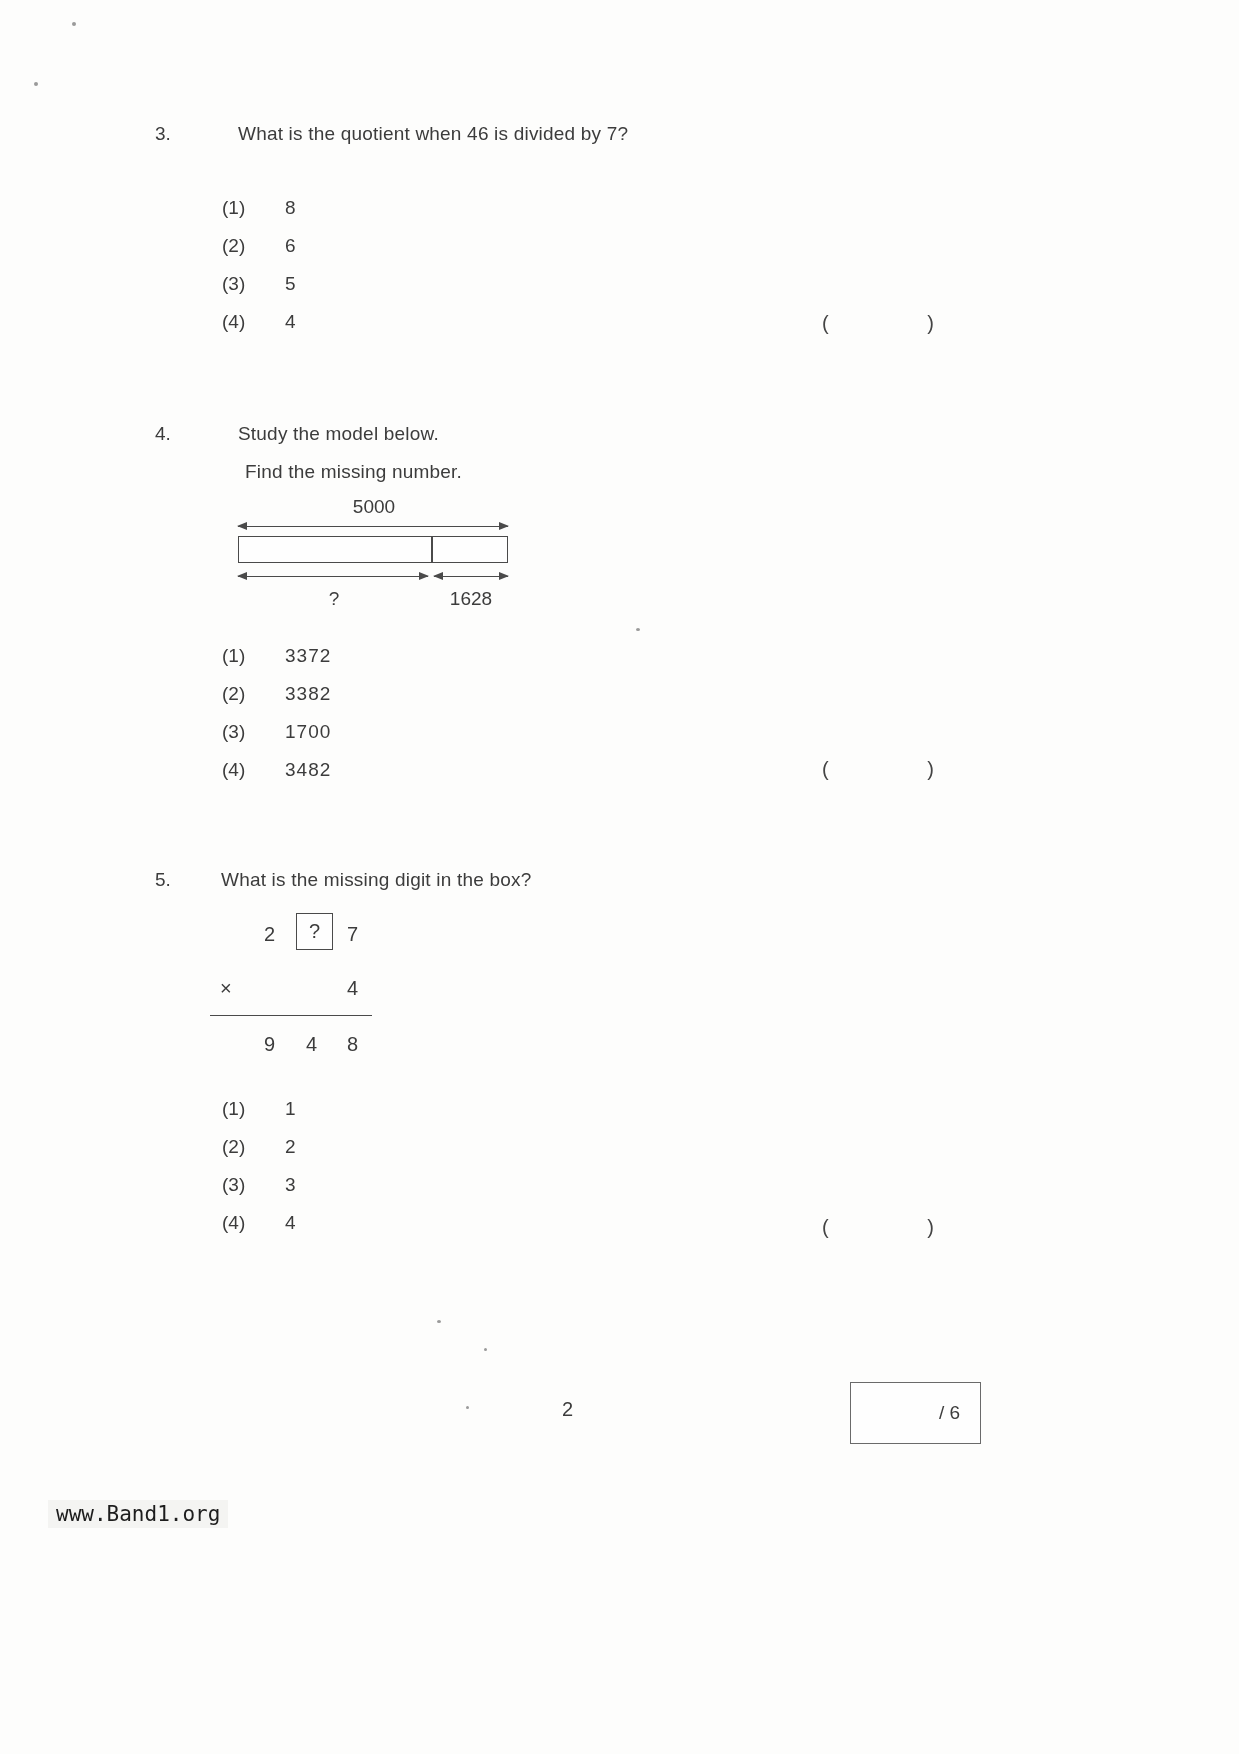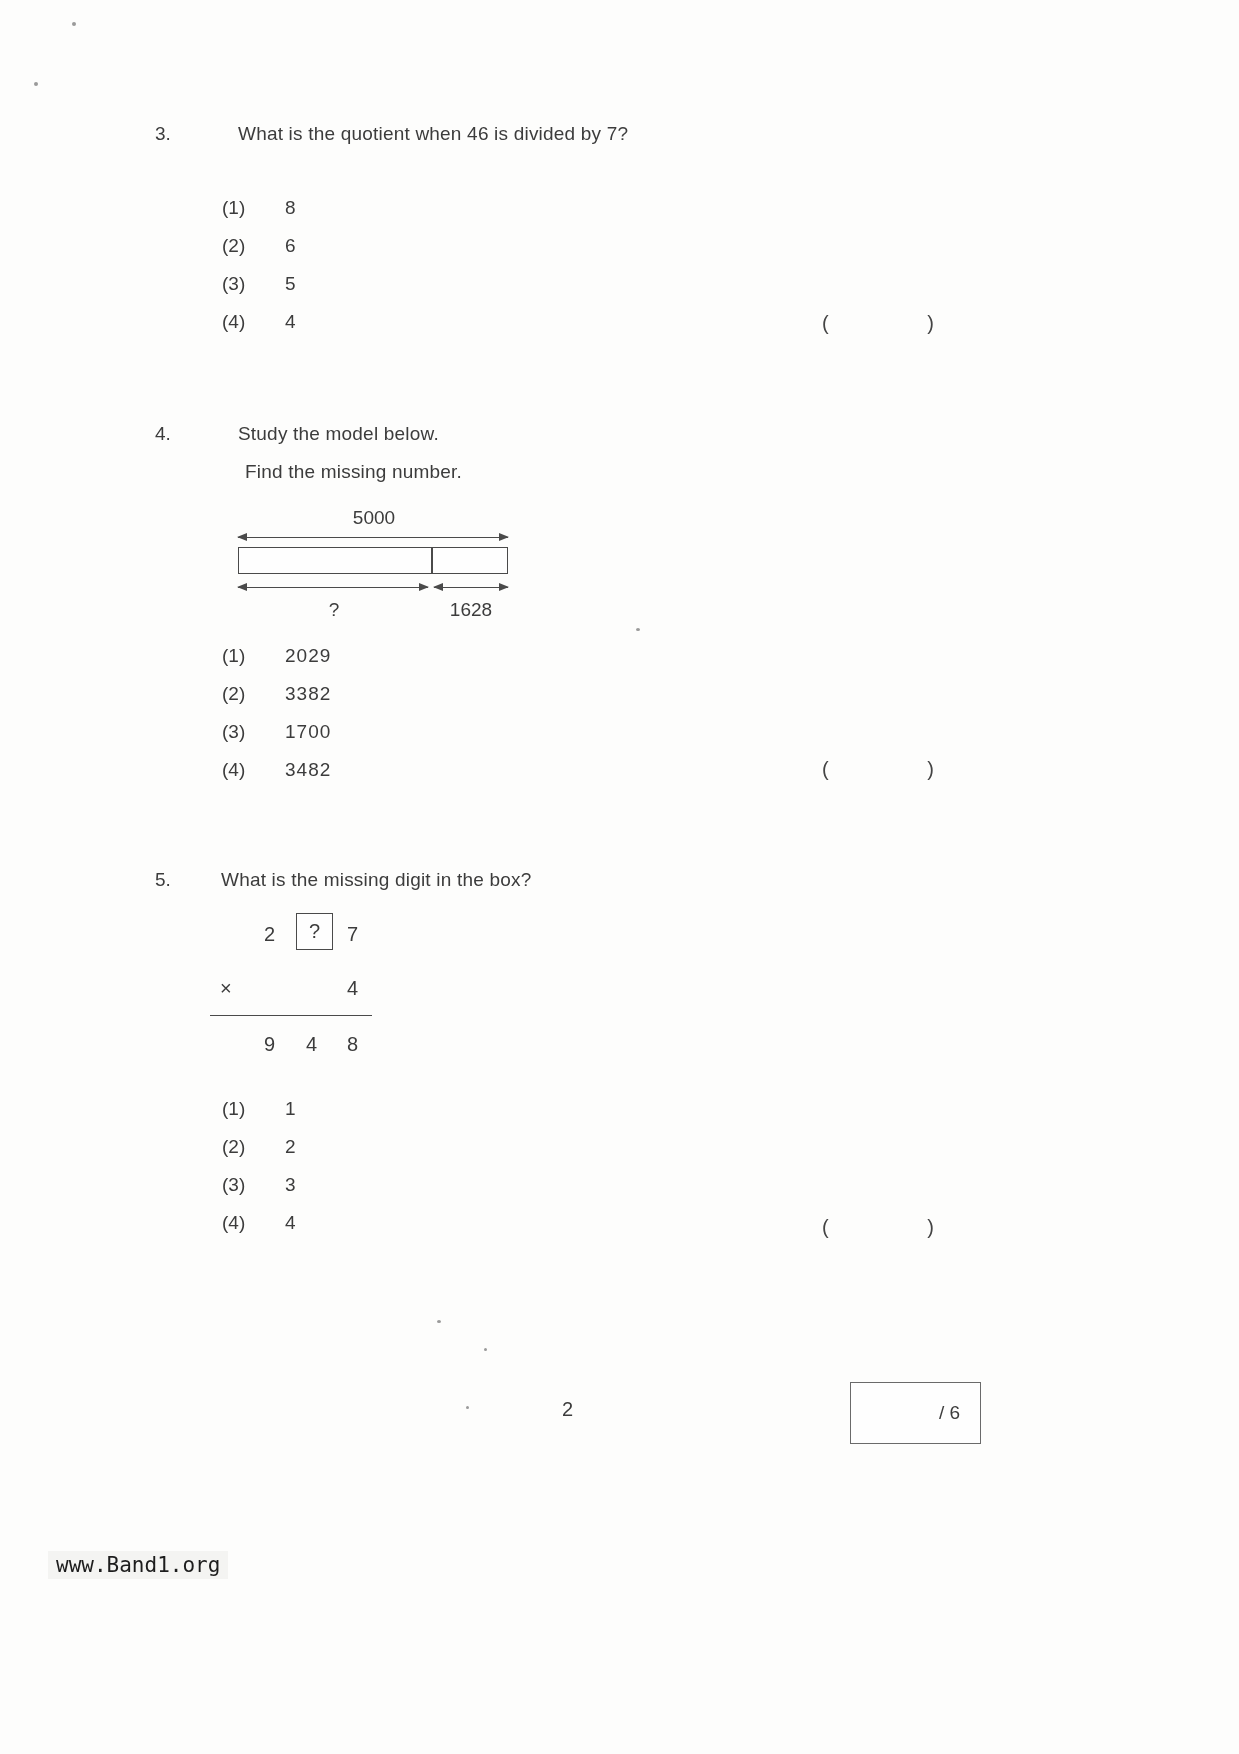--- a/index.html
+++ b/index.html
@@ -96,36 +96,36 @@
       <span>(</span>
       <span>)</span>
     </div>
   </section>
 
   <section>
     <div class="abs q-num" style="left:155px; top:423px;">4.</div>
     <div class="abs q-text" style="left:222px; top:423px;">Study the model below.</div>
     <div class="abs q-text" style="left:229px; top:461px;">Find the missing number.</div>
 
-    <div class="abs" style="left:238px; top:496px; width:272px; height:120px;margin-top:11px;">
+    <div class="abs" style="left:238px; top:496px; width:272px; height:120px;">
       <div class="diagram-label" style="left:0; right:0; top:0;">5000</div>
       <div class="harrow" style="left:0; width:270px; top:30px;"></div>
       <div class="bar-box" style="left:0; top:40px; width:270px; height:27px;">
         <div class="bar-divider" style="left:192px;"></div>
       </div>
       <div class="harrow" style="left:0; width:190px; top:80px;"></div>
       <div class="harrow" style="left:196px; width:74px; top:80px;"></div>
       <div class="diagram-label" style="left:60px; width:72px; top:92px;">?</div>
       <div class="diagram-label" style="left:196px; width:74px; top:92px;">1628</div>
     </div>
 
     <div class="abs options" style="left:222px; top:645px;">
       <div class="option">
         <span class="opt-label">(1)</span>
-        <span class="opt-value">2029</span>
+        <span class="opt-value">3372</span>
       </div>
       <div class="option">
         <span class="opt-label">(2)</span>
         <span class="opt-value">3382</span>
       </div>
       <div class="option">
         <span class="opt-label">(3)</span>
         <span class="opt-value">1700</span>
       </div>
       <div class="option">
@@ -185,15 +185,15 @@
       <span>)</span>
     </div>
   </section>
 
   <div class="page-num" style="left:562px; top:1398px;">2</div>
 
   <div class="score-box" style="left:850px; top:1382px;">
     <span>/ 6</span>
   </div>
 
-  <div class="watermark" style="left:48px; top:1551px;">www.Band1.org</div>
+  <div class="watermark" style="left:48px; top:1500px;">www.Band1.org</div>
 
 </div>
 
 </body></html>

